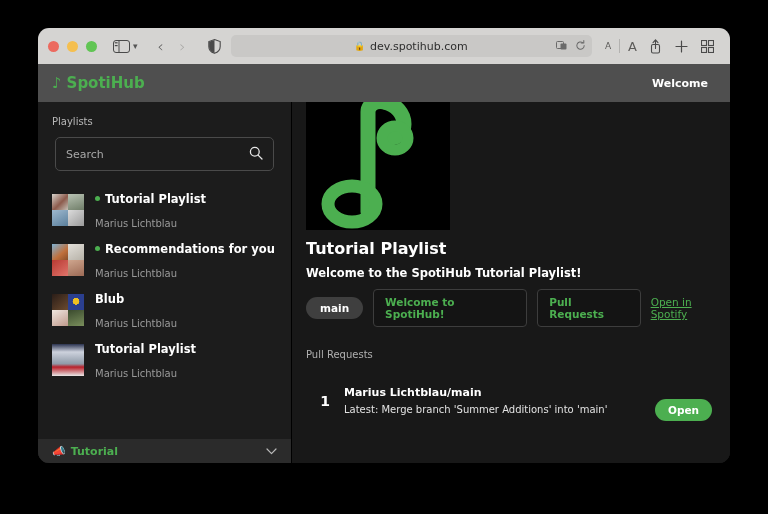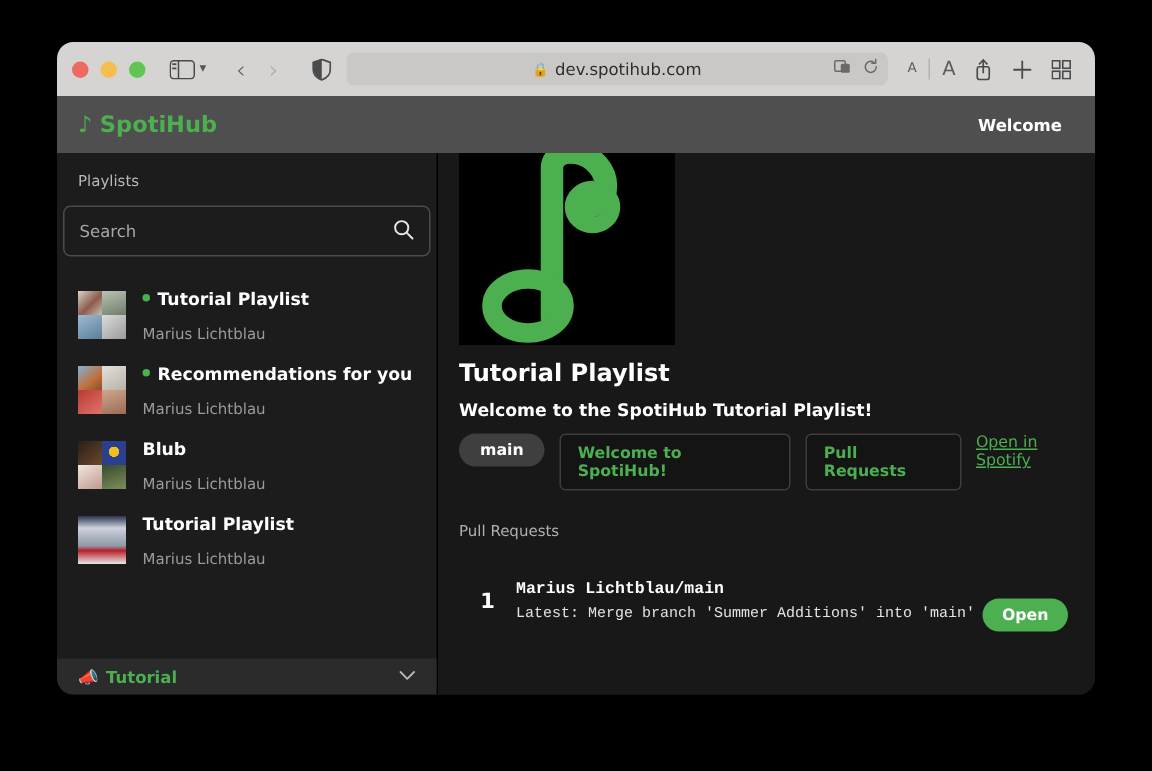--- a/index.html
+++ b/index.html
@@ -94,21 +94,21 @@
     width: 254px;
     background: #1c1c1c;
     border-right: 1px solid #000;
     display: flex;
     flex-direction: column;
     position: relative;
     min-height: 0;
     justify-content: space-between;
   }
   .side-title { color: #b8b8b8; font-size: 10px; padding: 14px 0 10px 14px; }
-  .searchwrap { padding: 0 4px; }
+  .searchwrap { padding: 0 17px; }
   .searchbox {
     height: 34px;
     border: 1px solid #4a4a4a;
     border-radius: 5px;
     display: flex;
     align-items: center;
     padding: 0 10px;
     justify-content: space-between;
   }
   .searchbox .ph { color: #a8a8a8; font-size: 11px; }
@@ -151,40 +151,40 @@
     width: 144px; height: 128px;
     background: #000;
     margin-top: 0;
     display: flex; align-items: center; justify-content: center;
     overflow: hidden;
   }
   .mtitle { color: #fff; font-size: 16px; font-weight: bold; margin-top: 9px; }
   .mdesc { color: #fff; font-size: 11.5px; font-weight: bold; margin-top: 8px; }
   .mby { color: #b0b0b0; font-size: 10.5px; margin-top: 8px; }
 
-  .btnrow { display: flex; align-items: flex-start; gap: 10px; margin-top: 9px; }
+  .btnrow { display: flex; align-items: center; gap: 10px; margin-top: 9px; }
   .pill {
     background: #3f3f3f; color: #fff;
     font-size: 10.5px; font-weight: bold;
     border-radius: 11px; padding: 5px 14px;
   }
   .obtn {
     border: 1px solid #3d3d3d;
     color: #4caf50;
     font-size: 10.5px; font-weight: bold;
     border-radius: 4px;
     padding: 6px 11px;
     background: #141414;
   }
   .link { color: #4caf50; font-size: 10.5px; text-decoration: underline; }
 
   .prlabel { color: #b0b0b0; font-size: 10px; margin-top: 22px; }
   .prrow { display: flex; align-items: center; margin-top: 20px; padding-right: 18px; }
   .prnum { color: #fff; font-size: 14px; font-weight: bold; width: 38px; text-align: center; flex: none; }
-  .prmid { flex: 1; min-width: 0; font-family: Liberation Mono, monospace; }
+  .prmid { flex: 1; min-width: 0; }
   .prtitle { color: #fff; font-size: 11px; font-weight: bold; }
   .prsub { color: #e2e2e2; font-size: 10px; margin-top: 5px; }
   .openbadge {
     background: #4caf50; color: #fff;
     font-size: 10.5px; font-weight: bold;
     border-radius: 11px; padding: 5px 13px;
     flex: none;
     margin-top: 19px;
   }
 </style>

